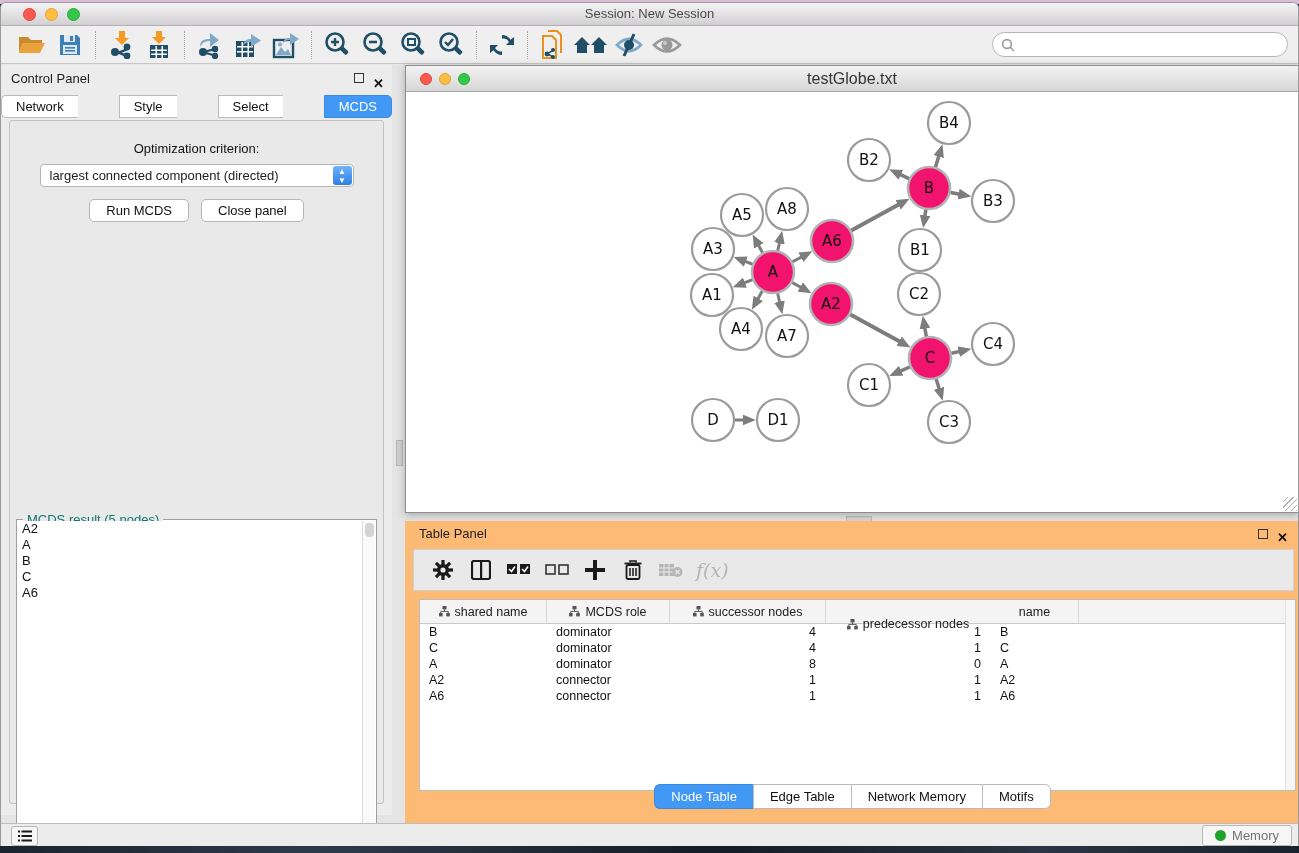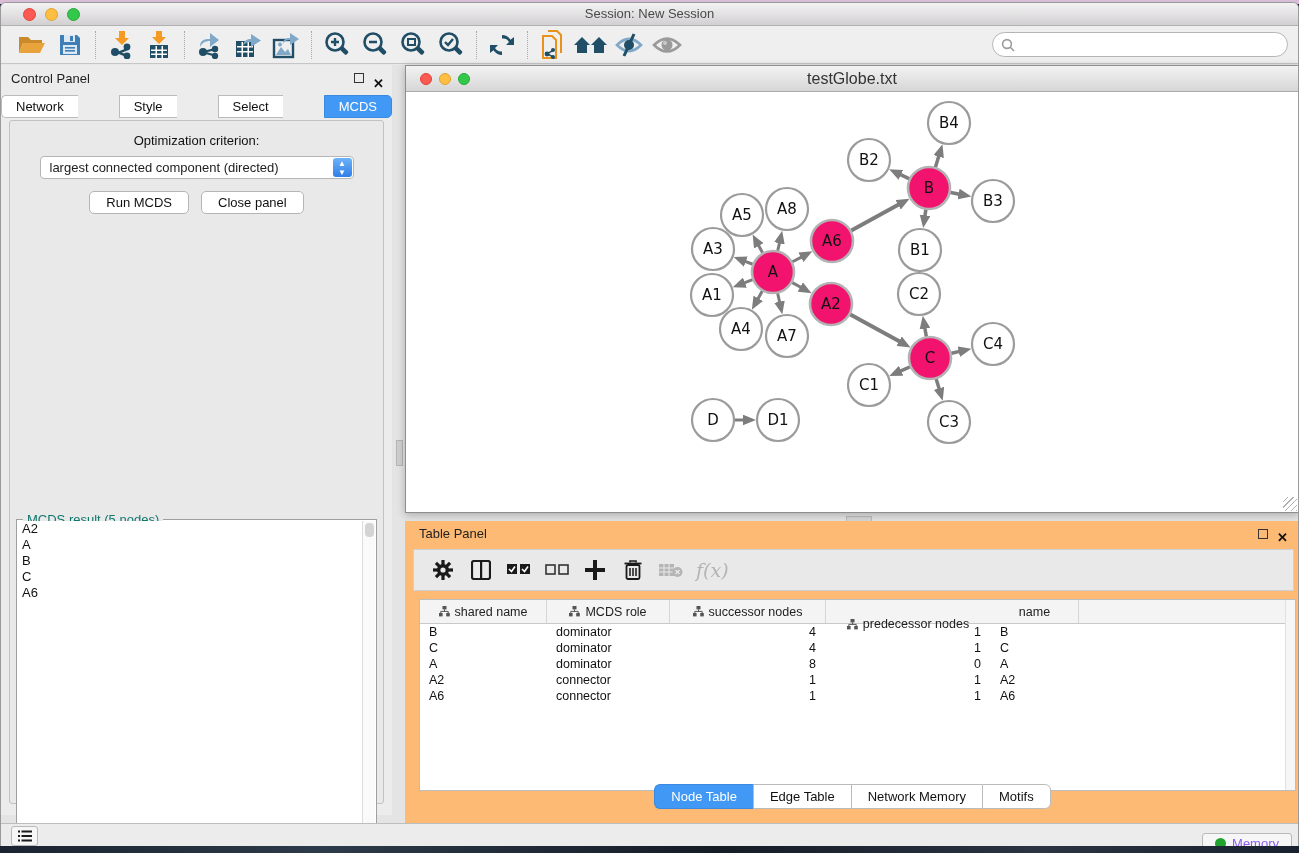--- a/index.html
+++ b/index.html
@@ -40,21 +40,21 @@
   .panel-head { position:relative; height:28px; line-height:28px; padding-left:10px; color:#222; }
   .panel-head .float-ic { position:absolute; right:28px; top:8px; width:10px; height:10px; border:1.5px solid #333; }
   .panel-head .close-ic { position:absolute; right:8px; top:5px; font-size:13px; font-weight:bold; color:#111; }
   .cp-tabs { position:absolute; left:0; top:30px; width:100%; display:flex; justify-content:space-between; z-index:2; }
   .cp-tab { padding:3px 14px; background:#fff; border:1px solid #bbb; border-right:none; font-size:13px; color:#111; }
   .cp-tab:first-child { border-radius:5px 0 0 5px; }
   .cp-tab:last-child  { border-radius:0 5px 5px 0; border-right:1px solid #bbb; }
   .cp-tab.active { background:#4198f5; color:#fff; border-color:#3a8be0; }
   .cp-body { position:absolute; left:8px; top:55px; width:375px; height:684px; background:#e9e9e9;
              border:1px solid #c2c2c2; border-radius:3px; }
-  .opt-label { text-align:center; margin-top:12px; font-size:13px; color:#111; }
+  .opt-label { text-align:center; margin-top:20px; font-size:13px; color:#111; }
   .dropdown { position:relative; margin:8px auto 0; width:314px; height:23px; background:#fff;
               border:1px solid #b5b5b5; border-radius:4px; line-height:21px; padding-left:9px; font-size:13px; }
   .dropdown .stepper { position:absolute; right:1px; top:1px; width:19px; height:19px; border-radius:3px;
               background:linear-gradient(#6eb3f9,#2f7fe8); color:#fff; font-size:8px; line-height:9px;
               text-align:center; padding-top:1px; }
   .btn-row { display:flex; justify-content:center; gap:12px; margin-top:12px; }
   .pbtn { background:#fff; border:1px solid #b5b5b5; border-radius:5px; height:23px; padding:0 16px;
           font-size:13px; color:#111; }
   .mcds-group { position:absolute; left:6px; top:398px; width:361px; height:338px;
                 border:1px solid #9f9f9f; background:#fff; }
@@ -101,21 +101,21 @@
   .tp-tab:first-child { border-radius:6px 0 0 6px; }
   .tp-tab:last-child { border-radius:0 6px 6px 0; border-right:1px solid #bbb; }
   .tp-tab.active { background:#4198f5; color:#fff; border-color:#3a8be0; }
 
   
   .statusbar { position:absolute; left:0; top:820px; width:1299px; height:24px; background:#ececec;
                border-top:1px solid #bdbdbd; }
   .list-btn { position:absolute; left:10px; top:2px; width:27px; height:20px; background:#f6f6f6;
               border:1px solid #b9b9b9; border-radius:3px; display:flex; align-items:center; justify-content:center; }
   .memory-btn { position:absolute; right:8px; top:1px; height:21px; background:#f6f6f6; border:1px solid #b9b9b9;
-                border-radius:3px; display:flex; align-items:center; gap:6px; padding:0 12px; font-size:13px; color:#8b5cf6;margin-top:8px; }
+                border-radius:3px; display:flex; align-items:center; gap:6px; padding:0 12px; font-size:13px; color:#737373; }
   .mem-dot { width:11px; height:11px; border-radius:50%; background:#1fa32e; }
 
   svg.icon { display:block; }
   text.nodelabel { font-family:"DejaVu Sans", sans-serif; font-size:15px; fill:#111; }
 </style>
 </head>
 <body>
 
 <div class="desktop">
   <div class="lavender-top"></div>

